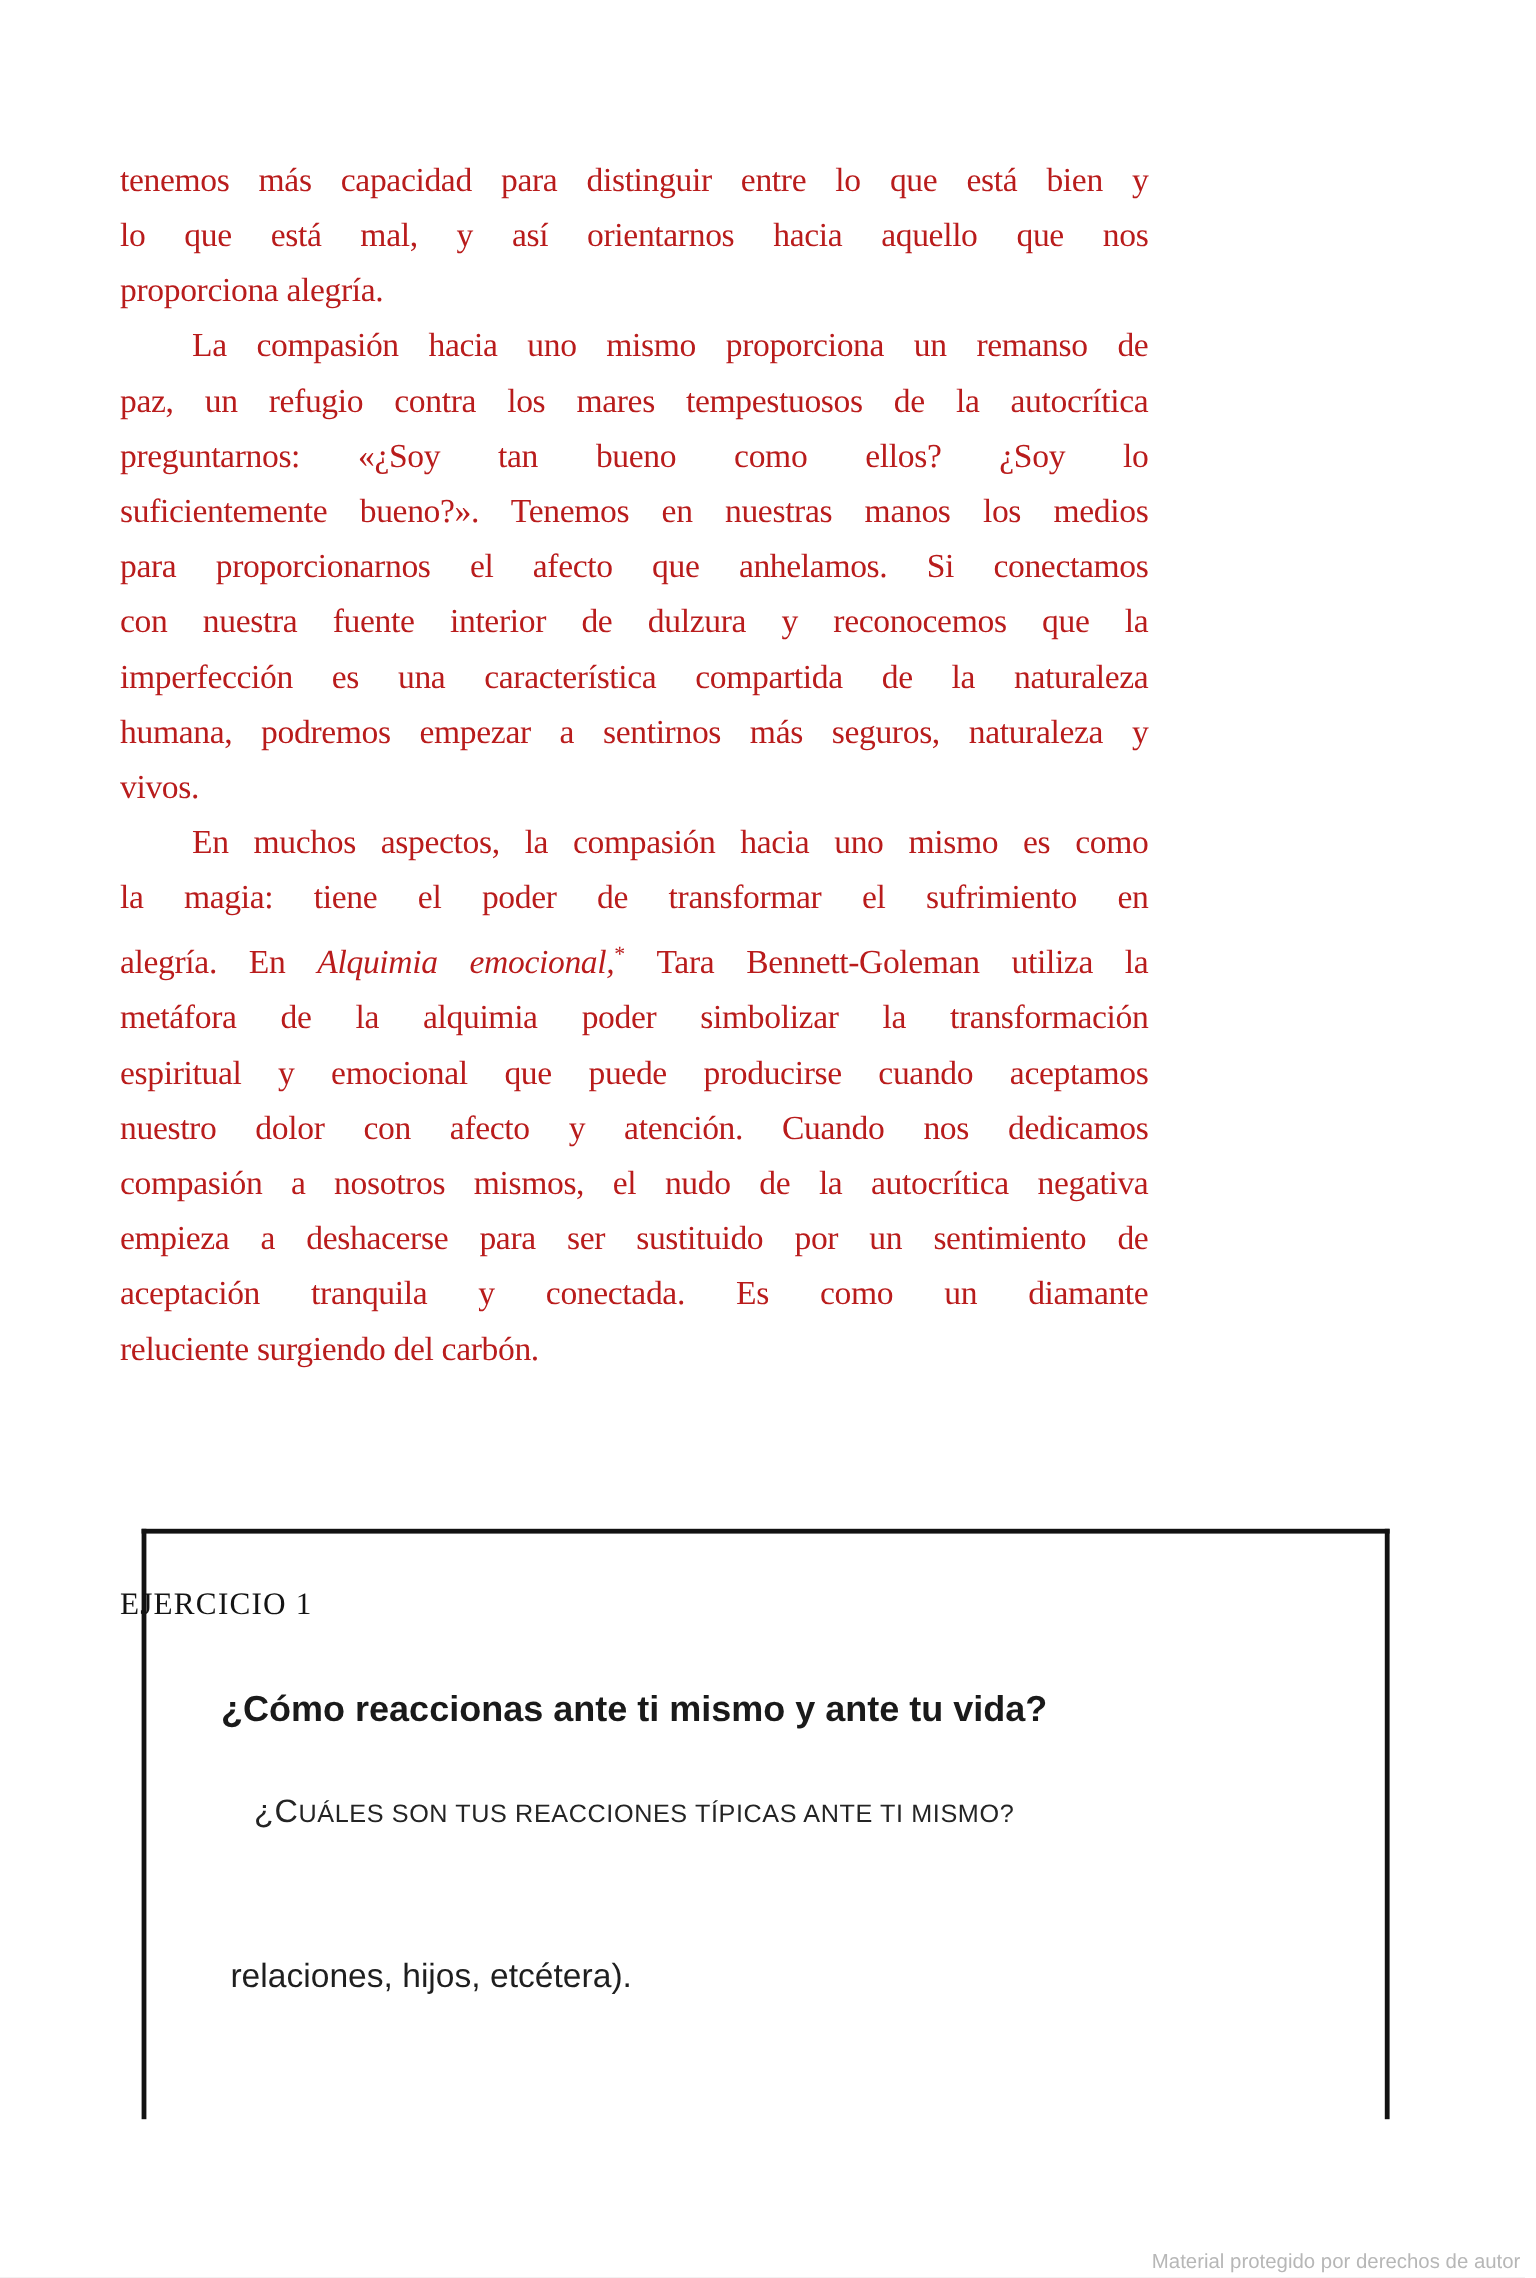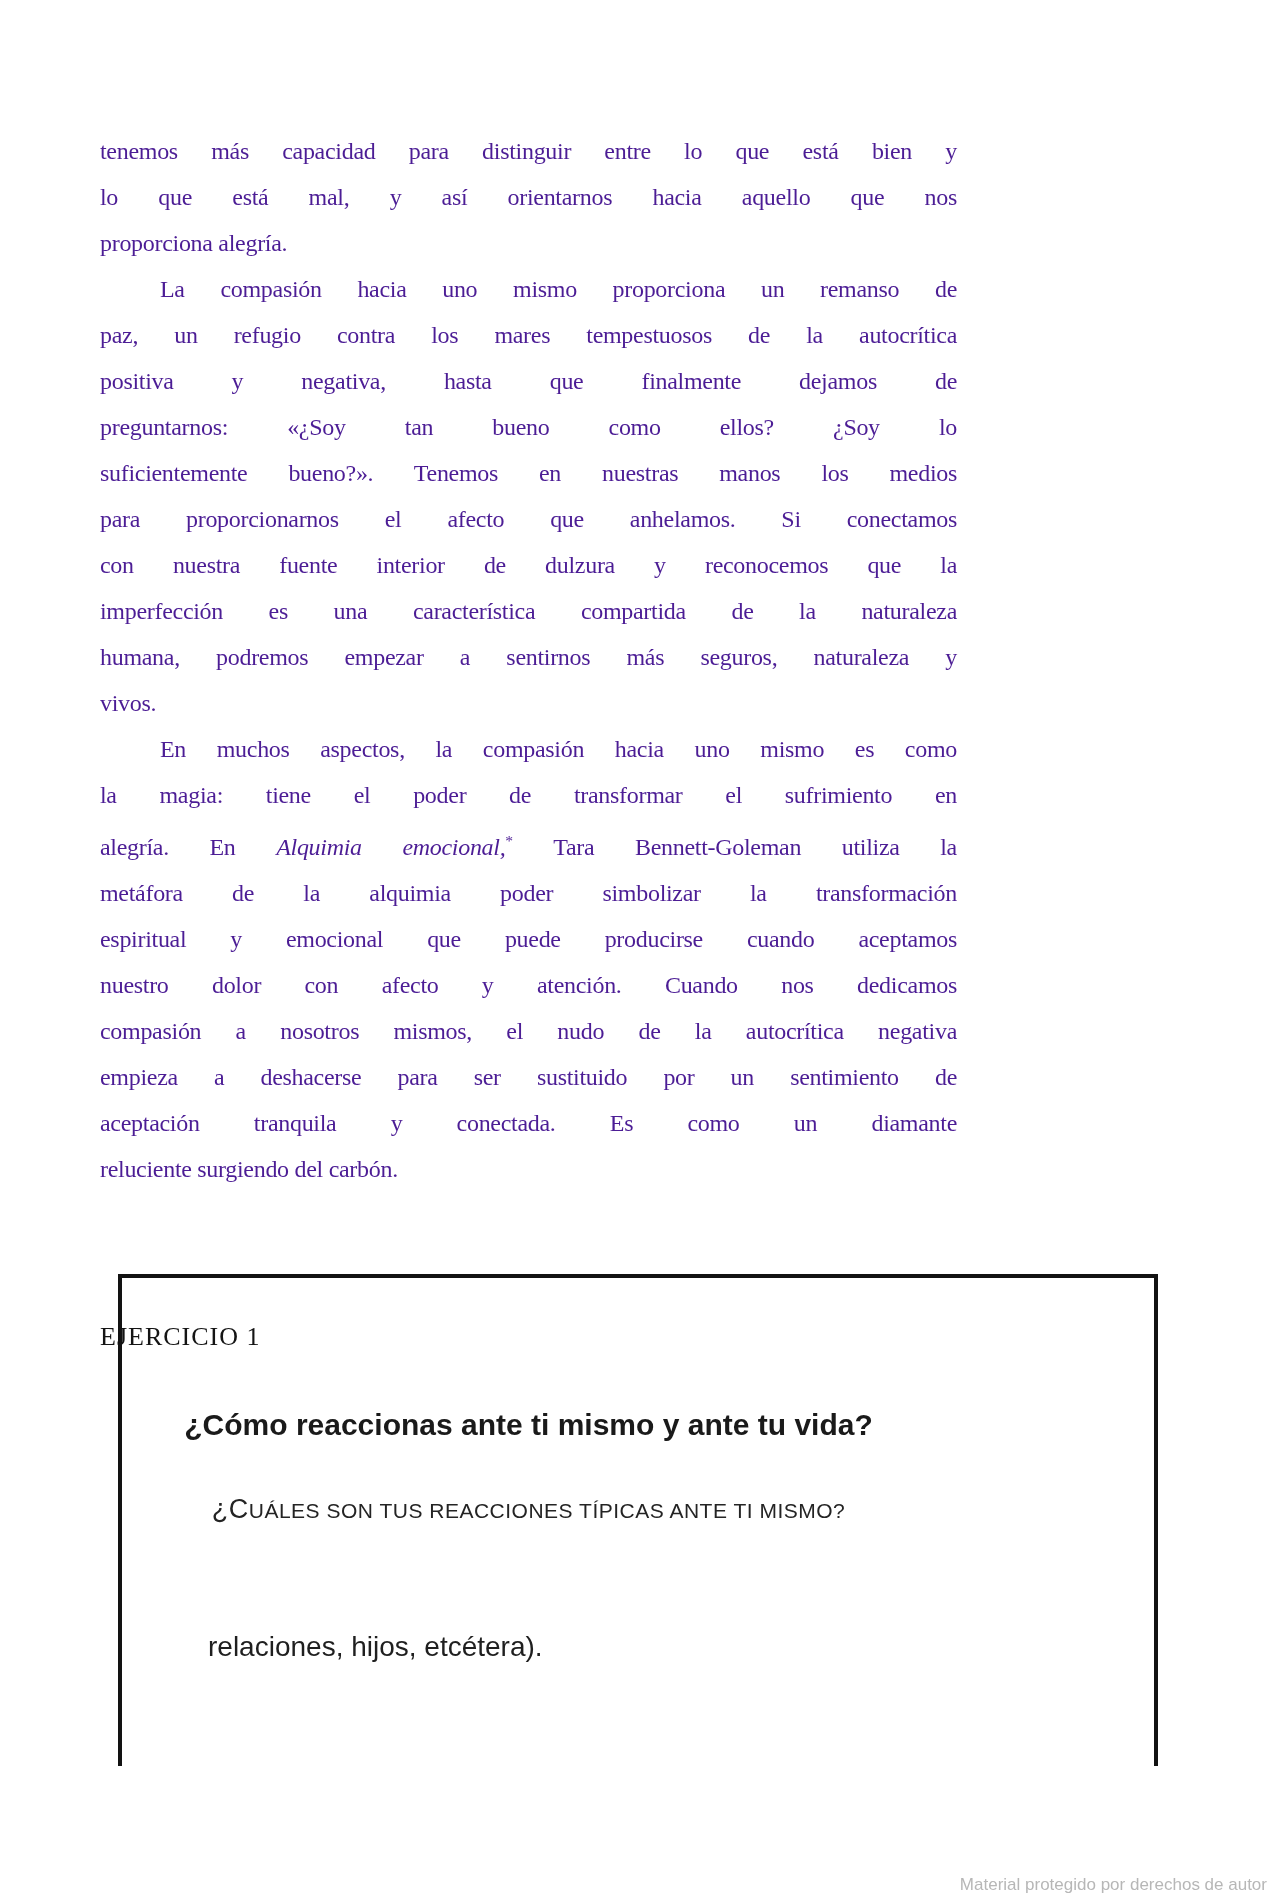--- a/index.html
+++ b/index.html
@@ -11,24 +11,24 @@
     overflow:hidden;
     color:#1b1b1b;
     font-family:"Liberation Serif","DejaVu Serif",serif;
   }
 
   
   #body-text {
     position:absolute;
     left:100px; top:128px;
     width:857px;
-    font-size:24px;
+    font-size:28px;
     line-height:46px;
     letter-spacing:-0.3px;
-    color:#4c1d95;
+    color:#b91c1c;
   }
   #body-text .line { text-align:justify; }
   #body-text .line.full { text-align-last:justify; }
   #body-text .line.last { text-align-last:left; }
   #body-text .line.indent { text-indent:60px; }
   .italic { font-style:italic; }
   .sup { font-size:0.65em; vertical-align:0.55em; letter-spacing:0; }
 
   
   .exercise-box {
@@ -80,21 +80,20 @@
     white-space:nowrap;
   }
   .ex-bullet-row .bullet { margin-right:12px; font-size:24px; vertical-align:1px; }
   .ex-bullet-line2 {
     position:absolute;
     left:192px; top:1631px;
     font-family:"Liberation Sans","DejaVu Sans",sans-serif;
     font-size:28px;
     color:#1f1f1f;
     white-space:nowrap;
-    margin-left:16px;
   }
 
   
   .watermark {
     position:absolute;
     top:1859px; right:13px;
     font-family:"Liberation Sans","DejaVu Sans",sans-serif;
     font-size:17px;
     color:#b7b7b7;
     margin-top:16px;
@@ -104,21 +103,20 @@
 <body>
 
 <div class="page">
 
   <div id="body-text">
       <div class="line full">tenemos más capacidad para distinguir entre lo que está bien y</div>
       <div class="line full">lo que está mal, y así orientarnos hacia aquello que nos</div>
       <div class="line last">proporciona alegría.</div>
       <div class="line full indent">La compasión hacia uno mismo proporciona un remanso de</div>
       <div class="line full">paz, un refugio contra los mares tempestuosos de la autocrítica</div>
-      <div class="line full">positiva y negativa, hasta que finalmente dejamos de</div>
       <div class="line full">preguntarnos: «¿Soy tan bueno como ellos? ¿Soy lo</div>
       <div class="line full">suficientemente bueno?». Tenemos en nuestras manos los medios</div>
       <div class="line full">para proporcionarnos el afecto que anhelamos. Si conectamos</div>
       <div class="line full">con nuestra fuente interior de dulzura y reconocemos que la</div>
       <div class="line full">imperfección es una característica compartida de la naturaleza</div>
       <div class="line full">humana, podremos empezar a sentirnos más seguros, naturaleza y</div>
       <div class="line last">vivos.</div>
       <div class="line full indent">En muchos aspectos, la compasión hacia uno mismo es como</div>
       <div class="line full">la magia: tiene el poder de transformar el sufrimiento en</div>
       <div class="line full"><span>alegría. En </span><span class="italic">Alquimia emocional,</span><span class="sup">*</span><span> Tara Bennett-Goleman utiliza la</span></div>

